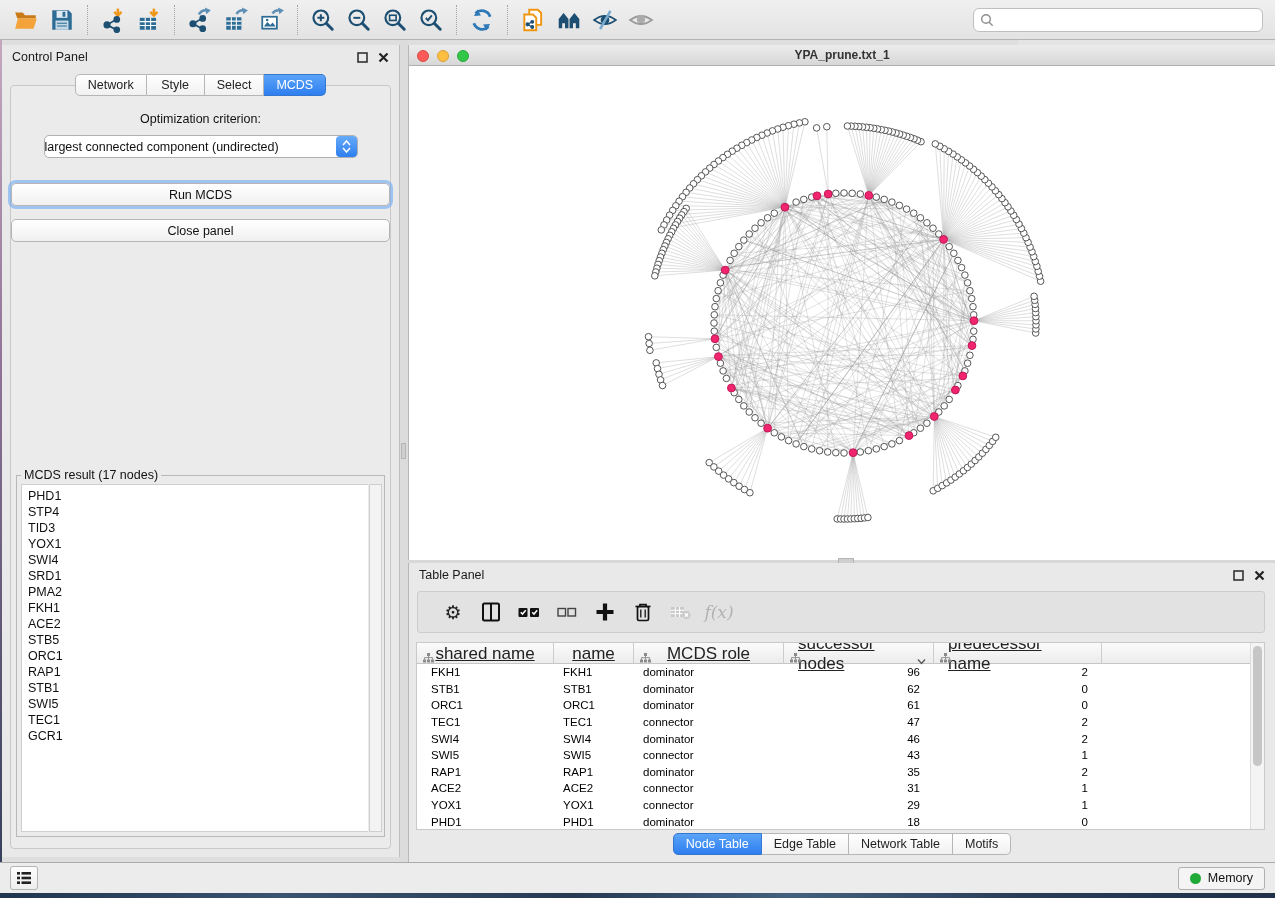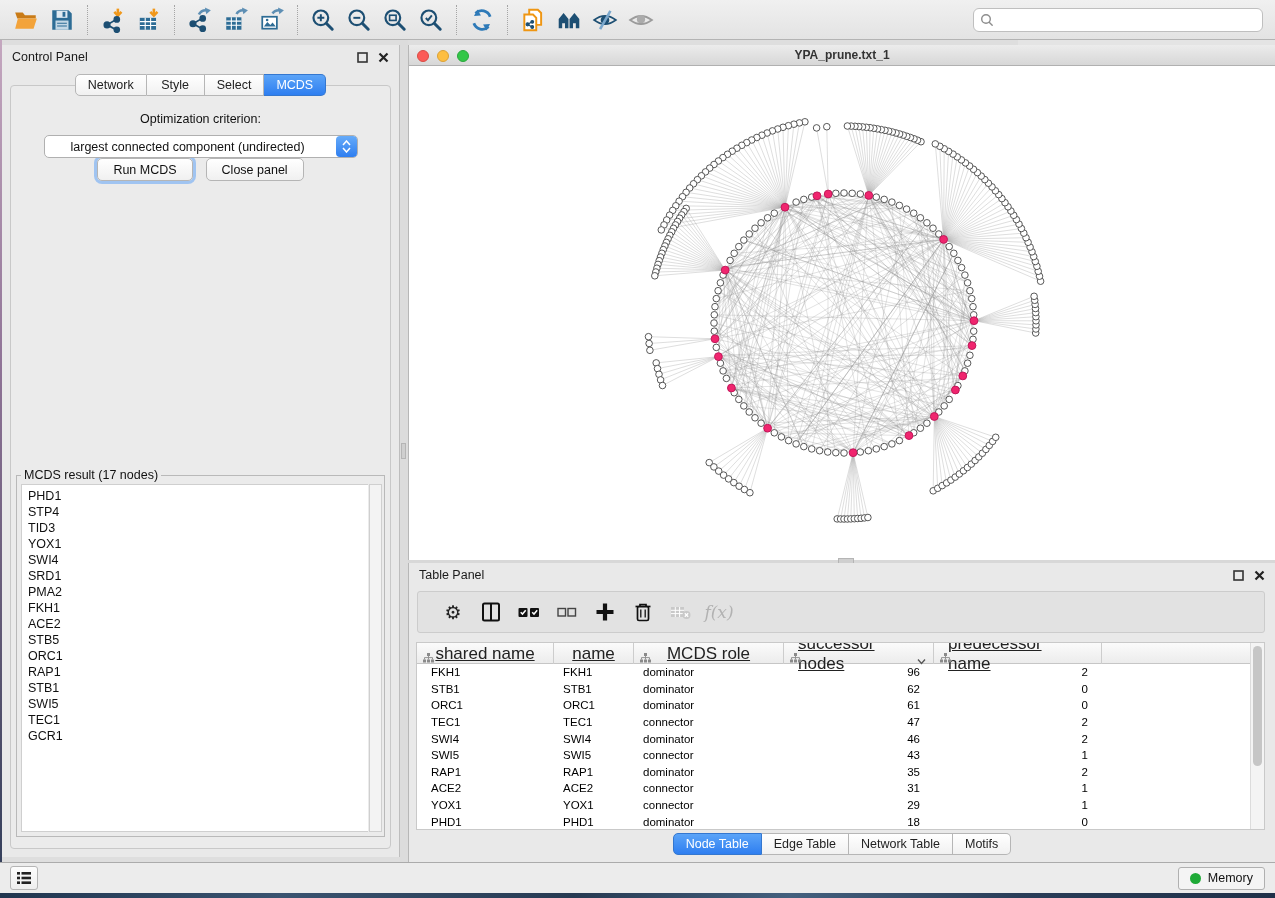--- a/index.html
+++ b/index.html
@@ -32,24 +32,24 @@
   .seg-tab { min-width:58px; padding:0 12px; height:22px; line-height:21px; text-align:center; font-size:12.5px;
     background:linear-gradient(#ffffff,#f1f1f1); border:1px solid #b6b6b6; border-left:none; color:#222; cursor:pointer; }
   .seg-tab:first-child { border-left:1px solid #b6b6b6; border-radius:5px 0 0 5px; }
   .seg-tab:last-child { border-radius:0 5px 5px 0; }
   .seg-tab.active { background:linear-gradient(#5ba4f8,#2e7ef0); color:#fff; border-color:#3477cf; }
   .cp-content { position:absolute; left:8px; right:8px; top:40px; bottom:8px;
     background:#ebebeb; border:1px solid #c8c8c8; border-radius:4px; }
   .opt-label { margin-top:26px; text-align:center; font-size:12.5px; color:#111; }
   .dropdown { margin:9px auto 0 auto; width:314px; height:23px; background:#fff; border:1px solid #b0b0b0;
     border-radius:5px; display:flex; align-items:center; position:relative; cursor:pointer; }
-  .dd-text { flex:1; font-size:12.5px; color:#111; padding-left:26px; white-space:nowrap; overflow:hidden; }
+  .dd-text { flex:1; font-size:12.5px; color:#111; padding-left:0; white-space:nowrap; overflow:hidden; }
   .dd-stepper { width:21px; height:21px; margin-right:0px; border-radius:4px; background:linear-gradient(#66abf9,#2e7ef0);
     display:flex; flex-direction:column; align-items:center; justify-content:center; gap:1px; }
-  .btn-row { margin-top:0; display:flex; justify-content:center; gap:13px; }
+  .btn-row { margin-top:25px; display:flex; justify-content:center; gap:13px;flex-direction:column; }
   .mac-btn { height:23px; padding:0 15px; font-size:12.5px; font-family:"Liberation Sans",sans-serif; color:#111;
     background:linear-gradient(#ffffff,#f0f0f0); border:1px solid #b5b5b5; border-radius:5px; cursor:pointer; }
   .mac-btn.focus { box-shadow:0 0 0 3px rgba(110,170,245,.6); }
   .result-box { position:absolute; left:5px; right:5px; top:382px; bottom:11px;
     border:1px solid #b9b9b9; background:#ebebeb; }
   .result-box legend { font-size:12.5px; color:#111; margin-left:4px; padding:0 3px; }
   .result-list { position:absolute; left:4px; right:16px; top:2px; bottom:4px; background:#fff; border:1px solid #cfcfcf; border-right:none;
     font-size:12.5px; color:#111; padding:3px 0 0 6px; line-height:16px; overflow:hidden; }
   .result-scroll { position:absolute; right:2px; top:2px; bottom:4px; width:13px; background:#f3f3f3; border:1px solid #cfcfcf; }
   .list-row { height:16px; }

